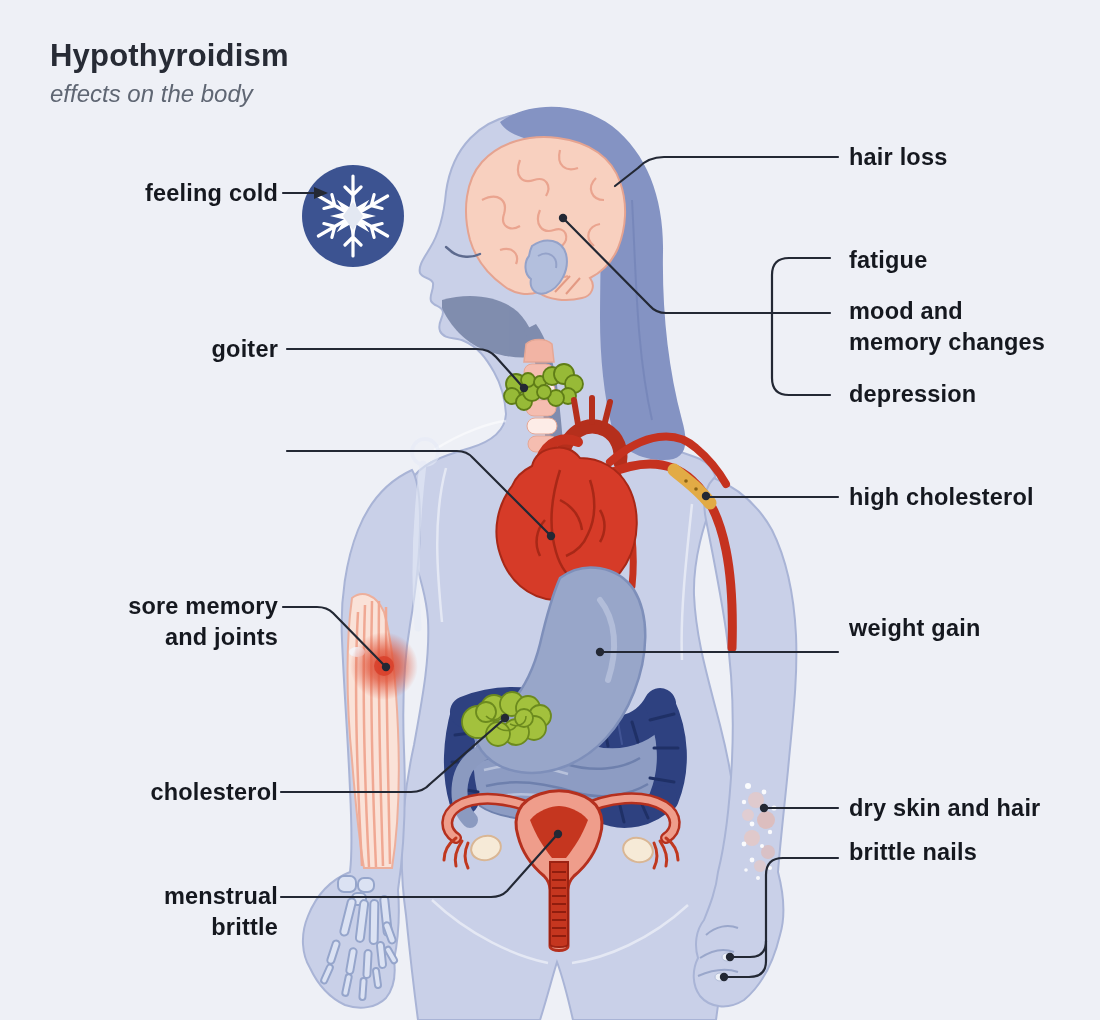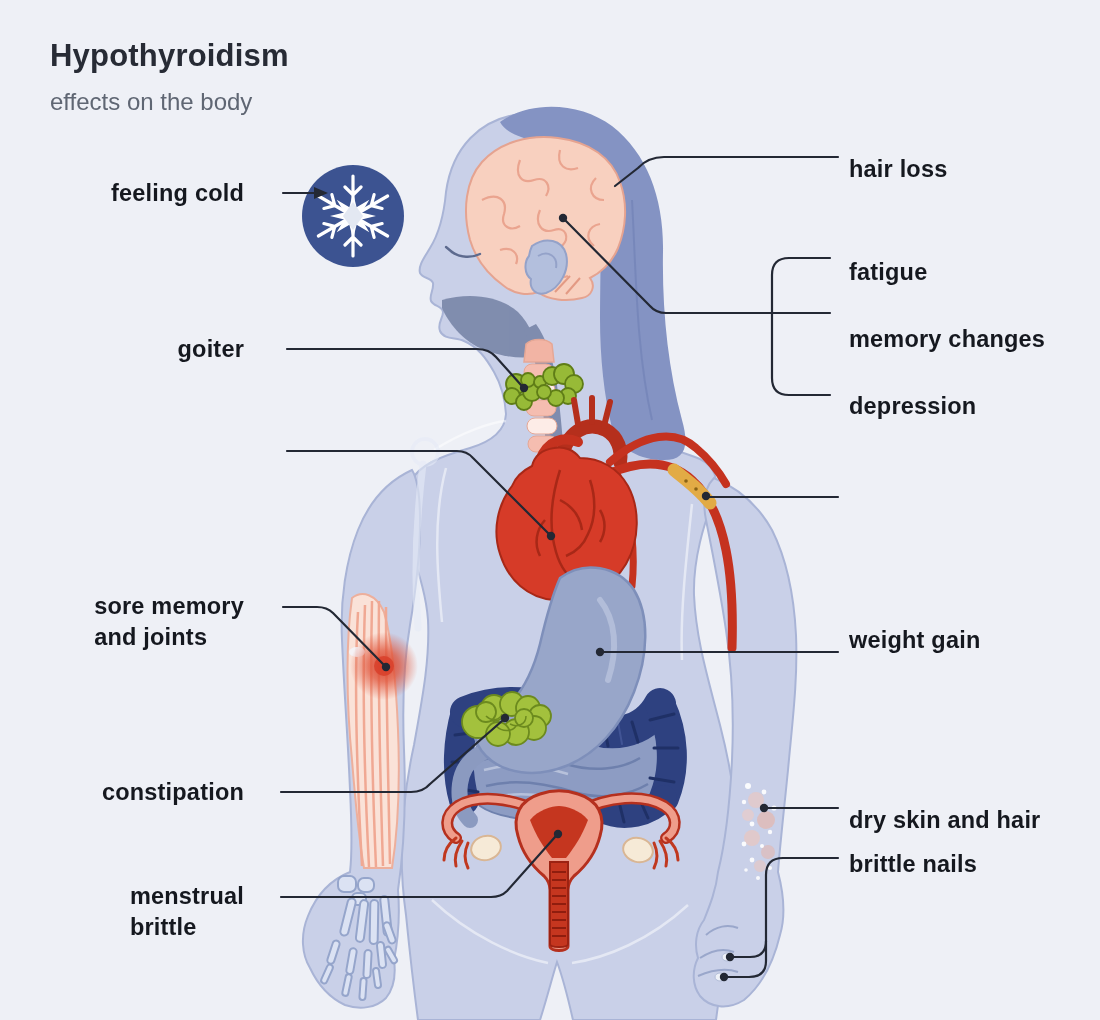--- a/index.html
+++ b/index.html
@@ -5,25 +5,25 @@
   :root{
     --c-background:#eef0f6; --c-text:#15181f; --c-subtitle:#5f6673;
     --c-line:#232834; --c-badge-blue:#3c5391;
   }
   html,body{margin:0;padding:0;}
   body{background:#dfe2ea;font-family:"Liberation Sans",sans-serif;}
   .stage{position:relative;width:1100px;height:1020px;background:var(--c-background,#eef0f6);overflow:hidden;}
   .stage svg{position:absolute;left:0;top:0;}
   .hdr{position:absolute;left:50px;top:38px;z-index:5;}
   .hdr h1{margin:0;font-size:31px;font-weight:700;color:#272b35;letter-spacing:.2px;}
-  .hdr .sub{margin-top:14px;font-size:24px;font-weight:400;color:var(--c-subtitle,#5f6673);}
+  .hdr .sub{margin-top:6px;font-size:24px;font-weight:400;color:var(--c-subtitle,#5f6673);font-style:italic;}
   .label{position:absolute;z-index:6;font-size:23.5px;font-weight:600;color:var(--c-text,#15181f);
          line-height:31px;white-space:nowrap;transform:translateY(-50%);letter-spacing:.2px;}
-  .label.left{right:856px;text-align:left;}
-  .label.right{left:849px;text-align:left;margin-top:12px;}
+  .label.left{right:822px;text-align:right;}
+  .label.right{left:849px;text-align:left;}
   .label span{display:block;}
 </style>
 </head>
 <body>
 
 <div class="stage">
 
 <svg width="1100" height="1020" viewBox="0 0 1100 1020">
   <defs>
     <radialGradient id="soreGrad" cx="50%" cy="50%" r="50%">
@@ -396,39 +396,43 @@
       <span>feeling cold</span>
     </div>
   <div class="label left" style="top:349px">
       <span>goiter</span>
     </div>
   <div class="label left" style="top:622px">
     <span>sore memory</span>
       <span>and joints</span>
   </div>
   <div class="label left" style="top:792px">
-      <span>constipation</span>
+      <span>cholesterol</span>
     </div>
   <div class="label left" style="top:912px">
     <span>menstrual</span>
       <span>brittle</span>
   </div>
 
   <div class="label right" style="top:157px">
       <span>hair loss</span>
     </div>
   <div class="label right" style="top:260px">
       <span>fatigue</span>
     </div>
   <div class="label right" style="top:327px">
+    <span>mood and</span>
       <span>memory changes</span>
   </div>
   <div class="label right" style="top:394px">
       <span>depression</span>
     </div>
+  <div class="label right" style="top:497px">
+      <span>high cholesterol</span>
+    </div>
   <div class="label right" style="top:628px">
       <span>weight gain</span>
     </div>
   <div class="label right" style="top:808px">
       <span>dry skin and hair</span>
     </div>
   <div class="label right" style="top:852px">
       <span>brittle nails</span>
     </div>
 

